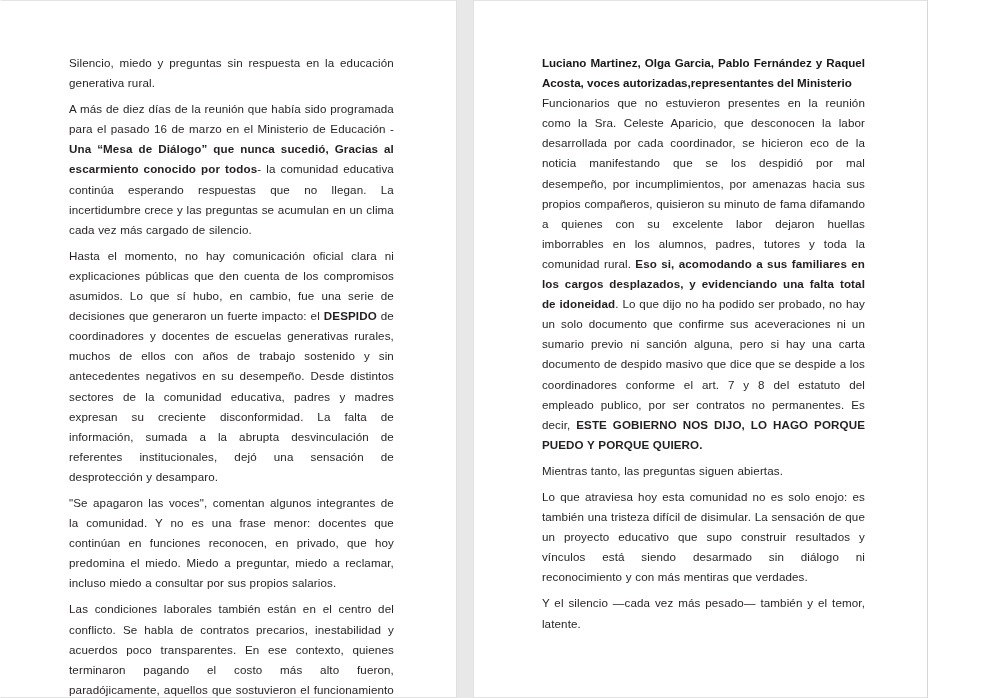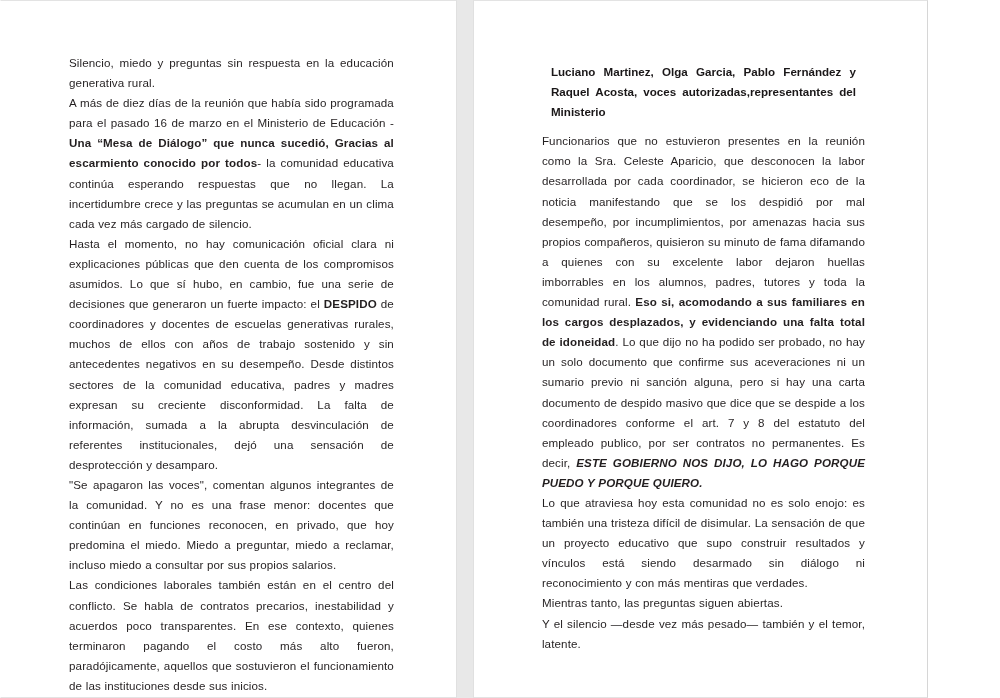--- a/index.html
+++ b/index.html
@@ -68,36 +68,36 @@
     margin: 0;
     text-align: justify;
     text-justify: inter-word;
     font-size: 11.6px;
     line-height: 20.1px;
     color: #231f20;
     letter-spacing: 0.01em;
     word-spacing: 0.02em;
     -webkit-font-smoothing: antialiased;
   }
-  p.para + p.para { margin-top: 0; }
+  p.para + p.para { margin-top: 6px; }
 
   
   p.para { text-align-last: left; }
 
   .b { font-weight: bold; }
-  .bi { font-weight: bold; font-style: italic; }
+  .bi { font-weight: bold; }
 
   .heading-block {
     font-weight: bold;
     font-size: 11.6px;
     line-height: 20.1px;
     color: #1a1718;
     text-align: justify;
     text-align-last: left;
-    margin: 9px;
+    margin: 0;
   }
 </style>
 </head>
 <body>
 
 <div class="doc-viewport">
 
   <div class="page page-left">
     <div class="page-body">
       <div>
@@ -111,22 +111,22 @@
     </div>
   </div>
 
   <div class="page-gutter"></div>
 
   <div class="page page-right">
     <div class="page-body">
       <p class="heading-block">Luciano Martinez, Olga Garcia, Pablo Fernández y Raquel Acosta, voces autorizadas,representantes del Ministerio</p>
       <div>
           <p class="para" id="r2-funcionarios">Funcionarios que no estuvieron presentes en la reunión como la Sra. Celeste Aparicio, que desconocen la labor desarrollada por cada coordinador, se hicieron eco de la noticia manifestando que se los despidió por mal desempeño, por incumplimientos, por amenazas hacia sus propios compañeros, quisieron su minuto de fama difamando a quienes con su excelente labor dejaron huellas imborrables en los alumnos, padres, tutores y toda la comunidad rural. <span class="b">Eso si, acomodando a sus familiares en los cargos desplazados, y evidenciando una falta total de idoneidad</span>. Lo que dijo no ha podido ser probado, no hay un solo documento que confirme sus aceveraciones ni un sumario previo ni sanción alguna, pero si hay una carta documento de despido masivo que dice que se despide a los coordinadores conforme el art. 7 y 8 del estatuto del empleado publico, por ser contratos no permanentes. Es decir, <span class="bi">ESTE GOBIERNO NOS DIJO, LO HAGO PORQUE PUEDO Y PORQUE QUIERO.</span></p>
+          <p class="para" id="r4-mientras">Mientras tanto, las preguntas siguen abiertas.</p>
           <p class="para" id="r3-atraviesa">Lo que atraviesa hoy esta comunidad no es solo enojo: es también una tristeza difícil de disimular. La sensación de que un proyecto educativo que supo construir resultados y vínculos está siendo desarmado sin diálogo ni reconocimiento y con más mentiras que verdades.</p>
-          <p class="para" id="r4-mientras">Mientras tanto, las preguntas siguen abiertas.</p>
-          <p class="para" id="r5-silencio">Y el silencio —desde vez más pesado— también y el temor, latente.</p>
+          <p class="para" id="r5-silencio">Y el silencio —cada vez más pesado— también y el temor, latente.</p>
         </div>
     </div>
   </div>
 
   <div class="page-pad-right"></div>
 
 </div>
 
 </body></html>

